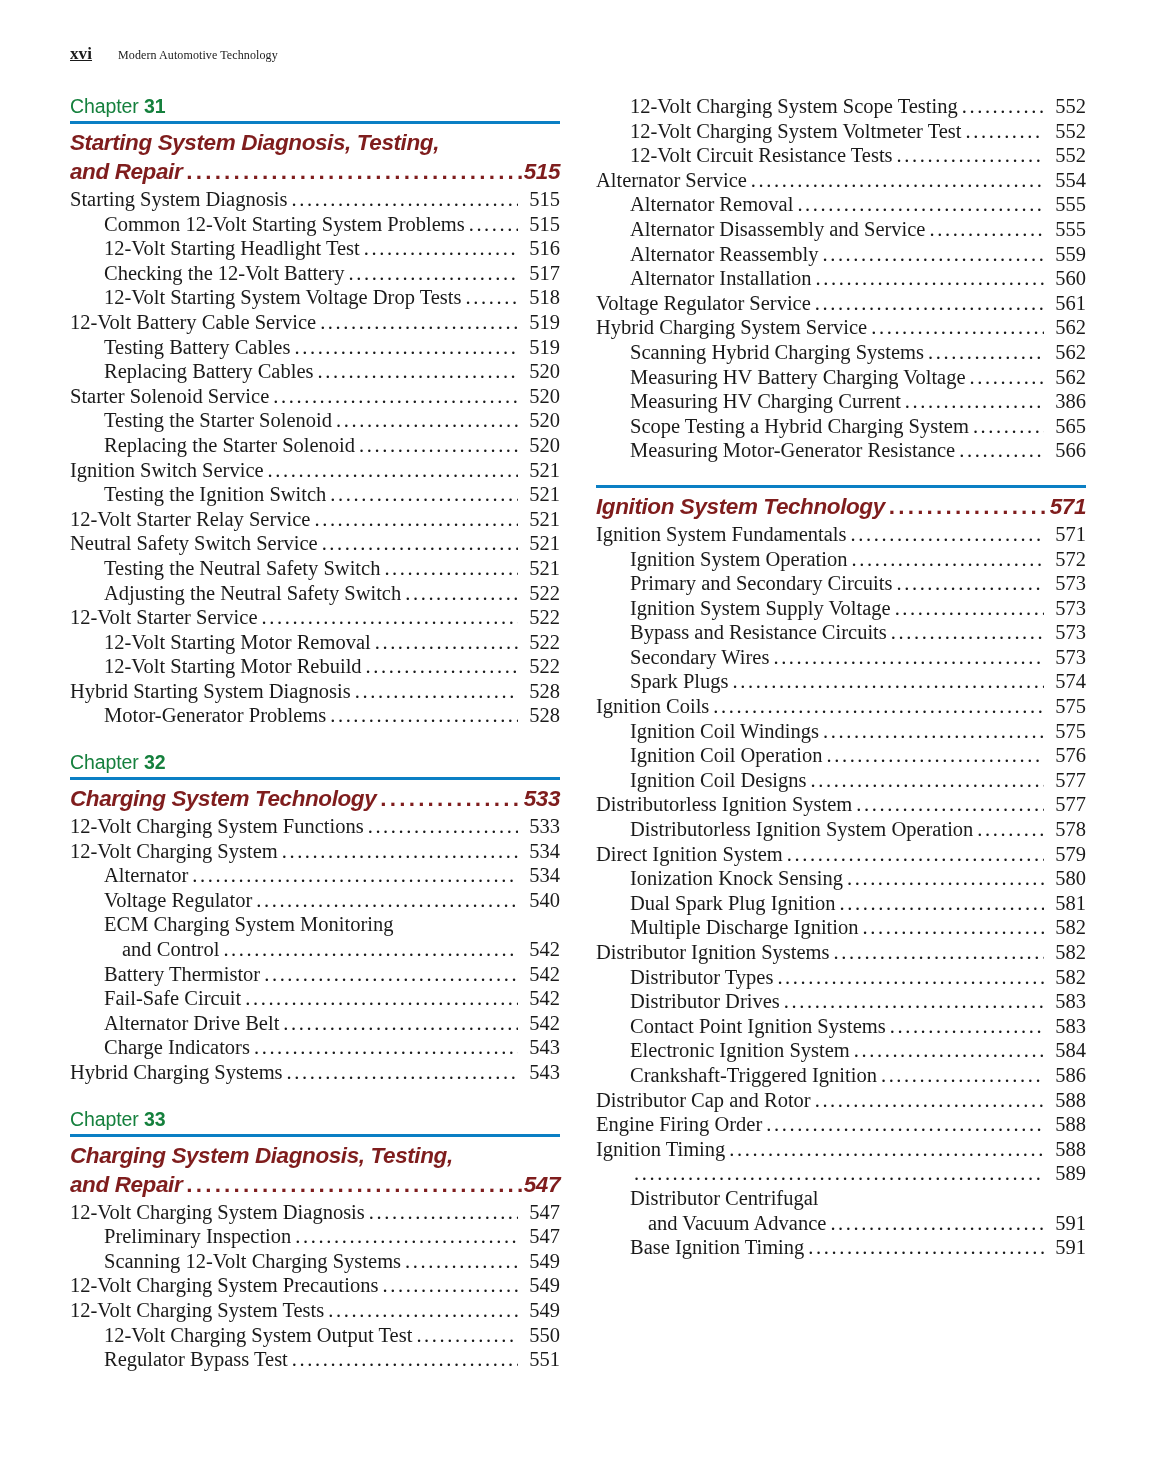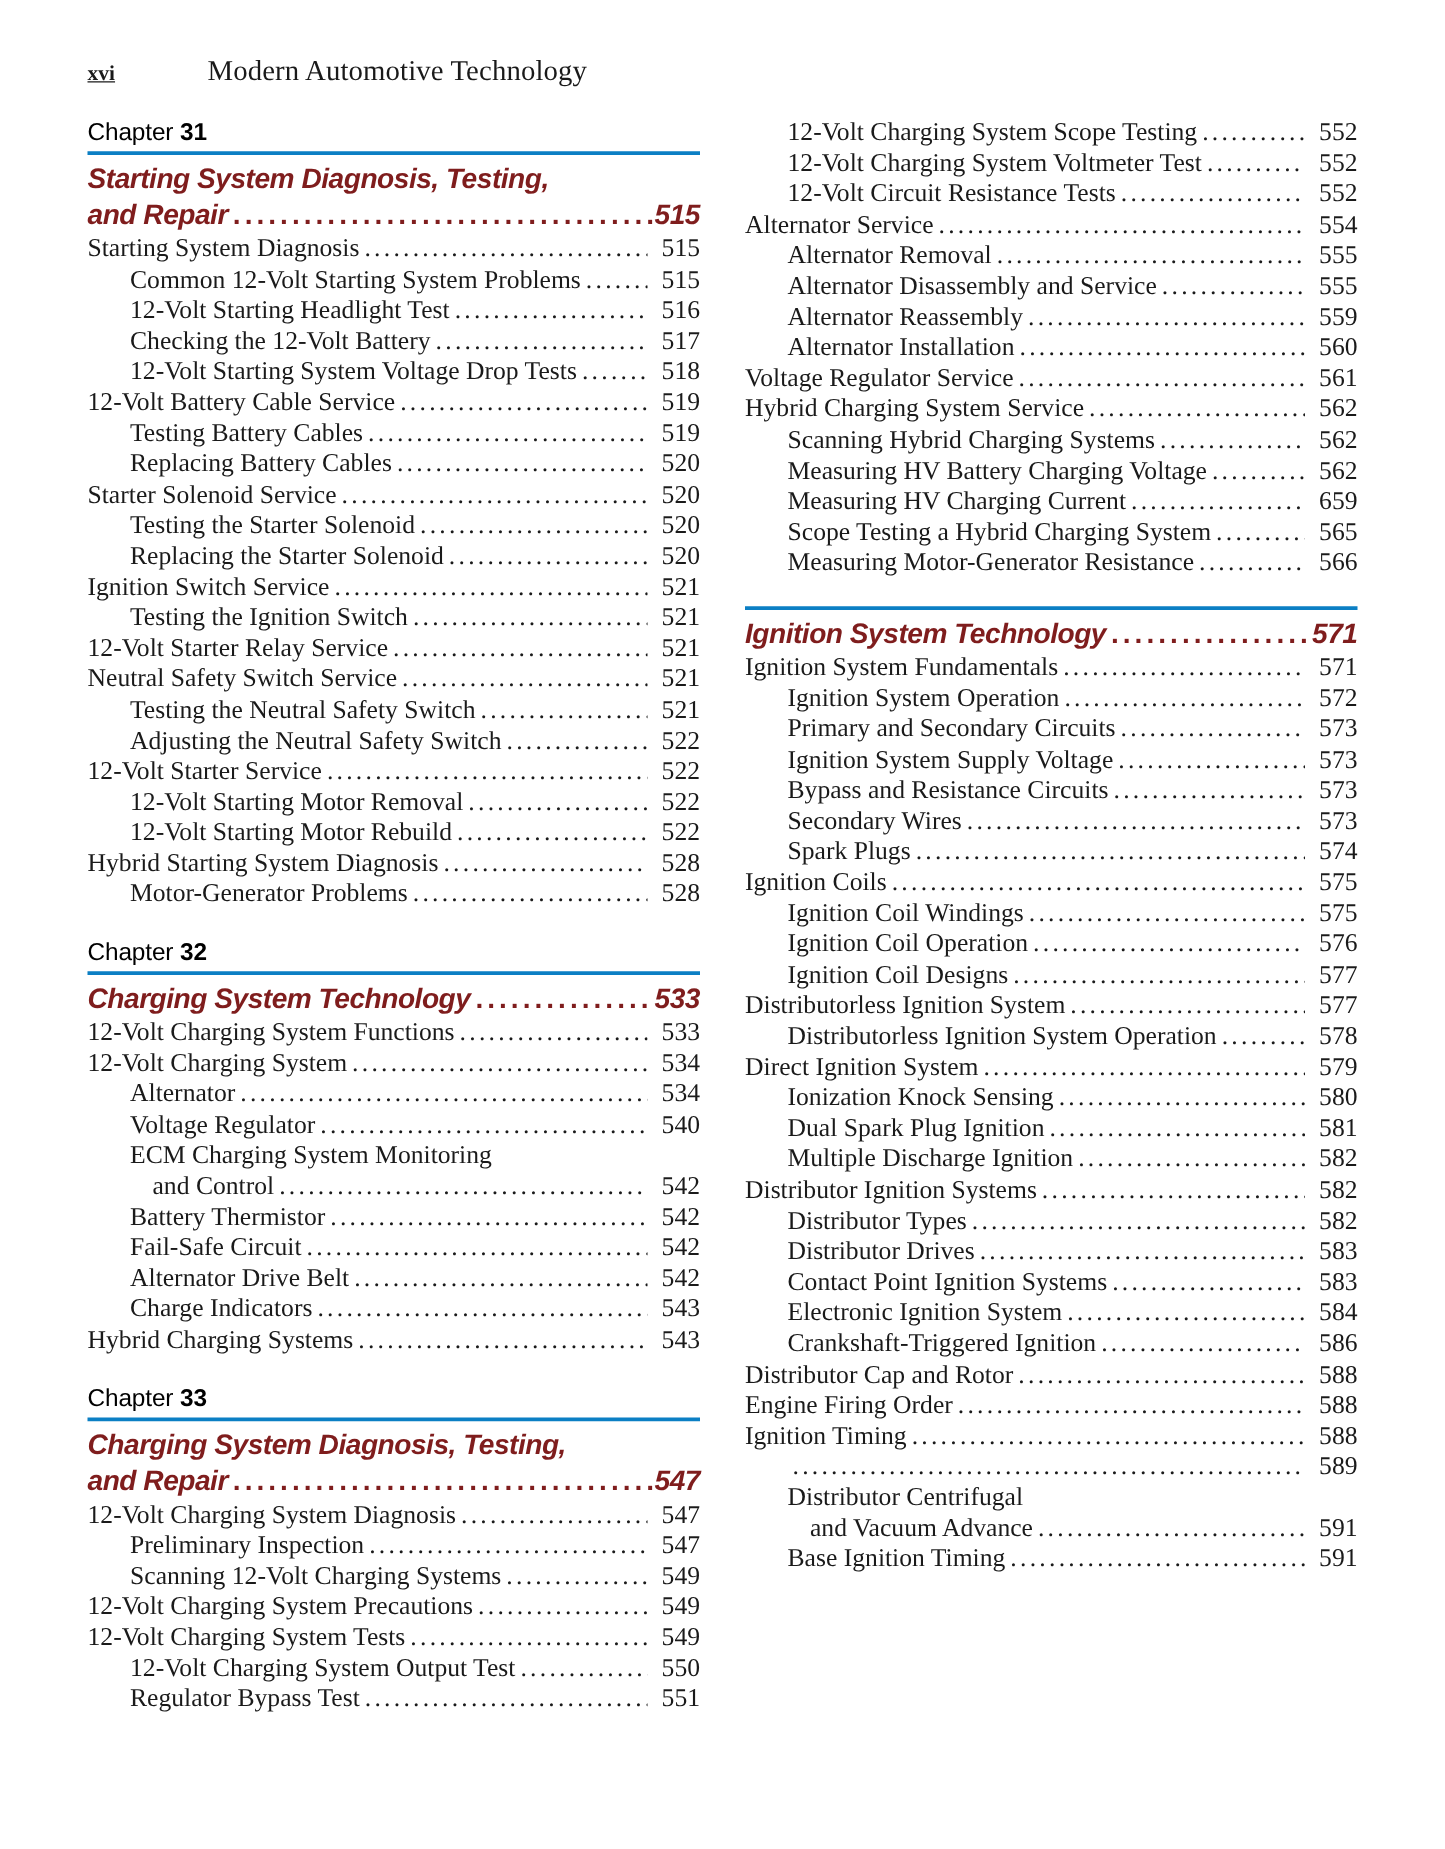--- a/index.html
+++ b/index.html
@@ -32,22 +32,21 @@
     letter-spacing: 0.1px;
     white-space: nowrap;
   }
   .running-head .folio {
     font-weight: bold;
     font-size: 17px;
     margin-right: 26px;
     text-decoration: underline;
   }
   .running-head .book-title {
-    font-size: 23px;
-    margin-left: 48px;
+    font-size: 12px;
   }
 
   
   .columns {
     position: absolute;
     left: 70px;
     top: 94px;
     width: 1016px;
     display: flex;
     gap: 36px;
@@ -56,21 +55,21 @@
     width: 490px;
     flex: 0 0 490px;
   }
 
   
   .chapter-group { margin-bottom: 0; }
   .chapter-group + .chapter-group { margin-top: 22px; }
 
   .chapter-label {
     font-family: "Liberation Sans", "DejaVu Sans", sans-serif;
-    color: #000000;
+    color: #15803d;
     font-size: 19.5px;
     line-height: 25px;
     letter-spacing: -0.1px;
     padding-bottom: 2px;
   }
   .chapter-label .num {
     font-weight: bold;
   }
   .chapter-rule {
     height: 3px;
@@ -459,21 +458,21 @@
               <span class="e-page">562</span>
             </div>
             <div class="entry lvl2">
               <span class="e-text">Measuring HV Battery Charging Voltage</span>
               <span class="e-dots">........................................................................................................................</span>
               <span class="e-page">562</span>
             </div>
             <div class="entry lvl2">
               <span class="e-text">Measuring HV Charging Current</span>
               <span class="e-dots">........................................................................................................................</span>
-              <span class="e-page">659</span>
+              <span class="e-page">386</span>
             </div>
             <div class="entry lvl2">
               <span class="e-text">Scope Testing a Hybrid Charging System</span>
               <span class="e-dots">........................................................................................................................</span>
               <span class="e-page">565</span>
             </div>
             <div class="entry lvl2">
               <span class="e-text">Measuring Motor-Generator Resistance</span>
               <span class="e-dots">........................................................................................................................</span>
               <span class="e-page">566</span>

